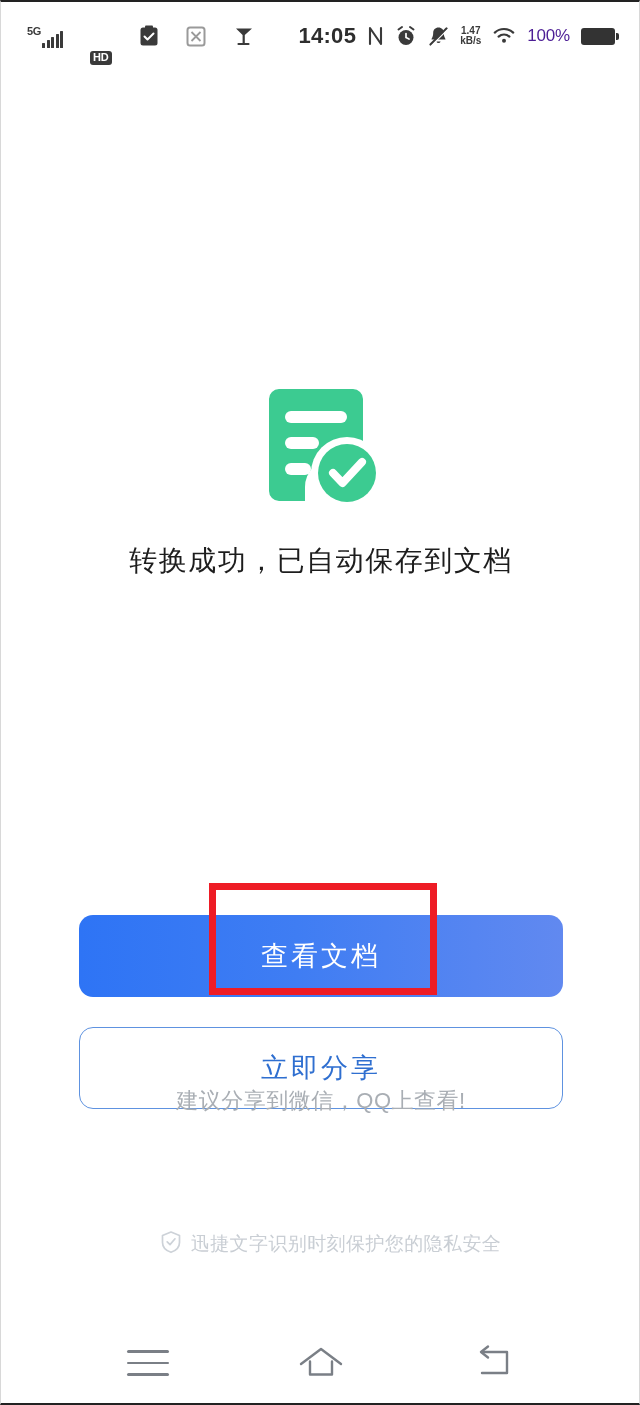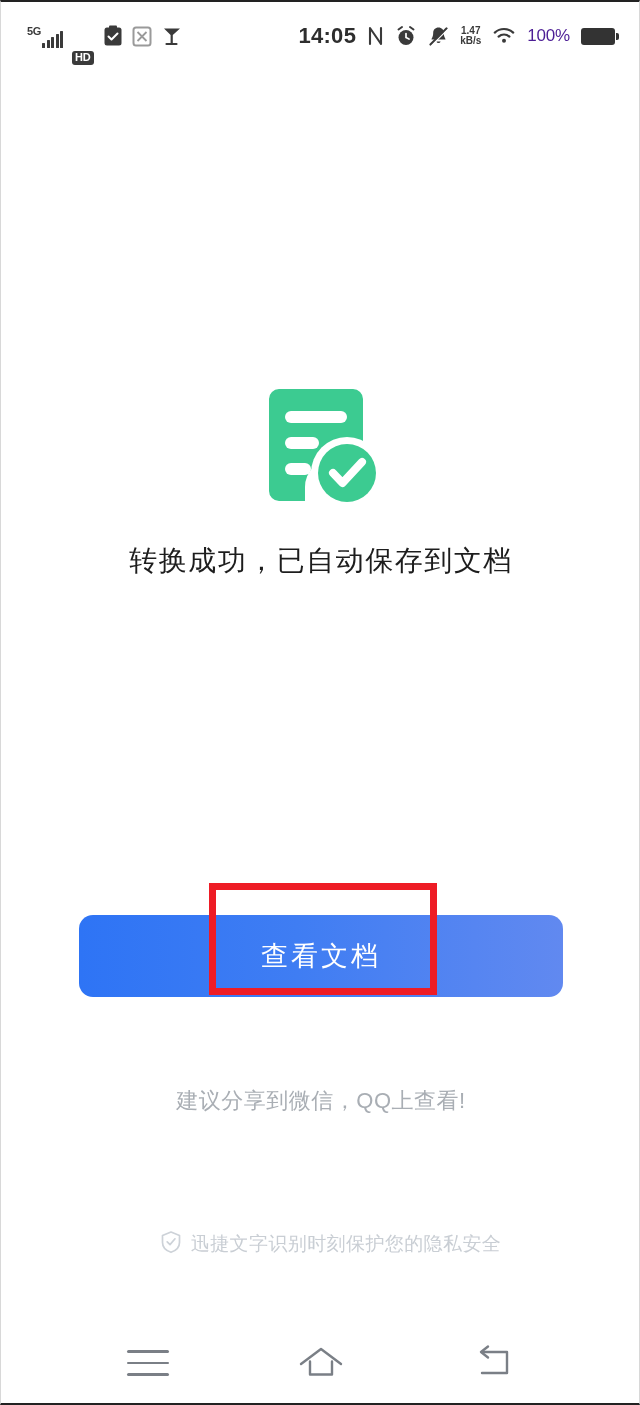--- a/index.html
+++ b/index.html
@@ -26,21 +26,21 @@
     top: 0; left: 0;
     width: 640px; height: 68px;
     display: flex;
     align-items: center;
     justify-content: space-between;
     padding: 0 26px;
   }
   .sb-left, .sb-right {
     display: flex;
     align-items: center;
-    gap: 9px;
+    gap: 27px;
   }
   .sb-right { gap: 11px; }
   .net-group {
     display: flex;
     align-items: flex-end;
     gap: 1px;
     position: relative;
     height: 24px;
   }
   .net-label {
@@ -349,20 +349,21 @@
         <circle cx="92" cy="86" r="36" fill="#ffffff"></circle>
         <circle cx="92" cy="86" r="29" fill="#3ccb91"></circle>
         <path d="M78 86 l9.5 10 L107 75" stroke="#ffffff" stroke-width="8" fill="none" stroke-linecap="round" stroke-linejoin="round"></path>
       </svg>
     </div>
 
     <div class="success-text">转换成功，已自动保存到文档</div>
 
     <button class="btn-primary">查看文档</button>
 
+    <button class="btn-outline">立即分享</button>
 
     <div class="share-hint">建议分享到微信，QQ上查看!</div>
 
     <div class="privacy">
       <span>
         <svg width="22" height="24" viewBox="0 0 22 24">
             <path d="M11 2 L19.5 5.5 v7 c0 5.5-4.3 8.4-8.5 9.8 C6.8 20.9 2.5 18 2.5 12.5 v-7 z" stroke="#cdd2d8" stroke-width="1.7" fill="none" stroke-linejoin="round"></path>
             <path d="M7.2 11.8 L10 14.6 L15 8.8" stroke="#cdd2d8" stroke-width="1.7" fill="none" stroke-linecap="round" stroke-linejoin="round"></path>
           </svg>
       </span>

